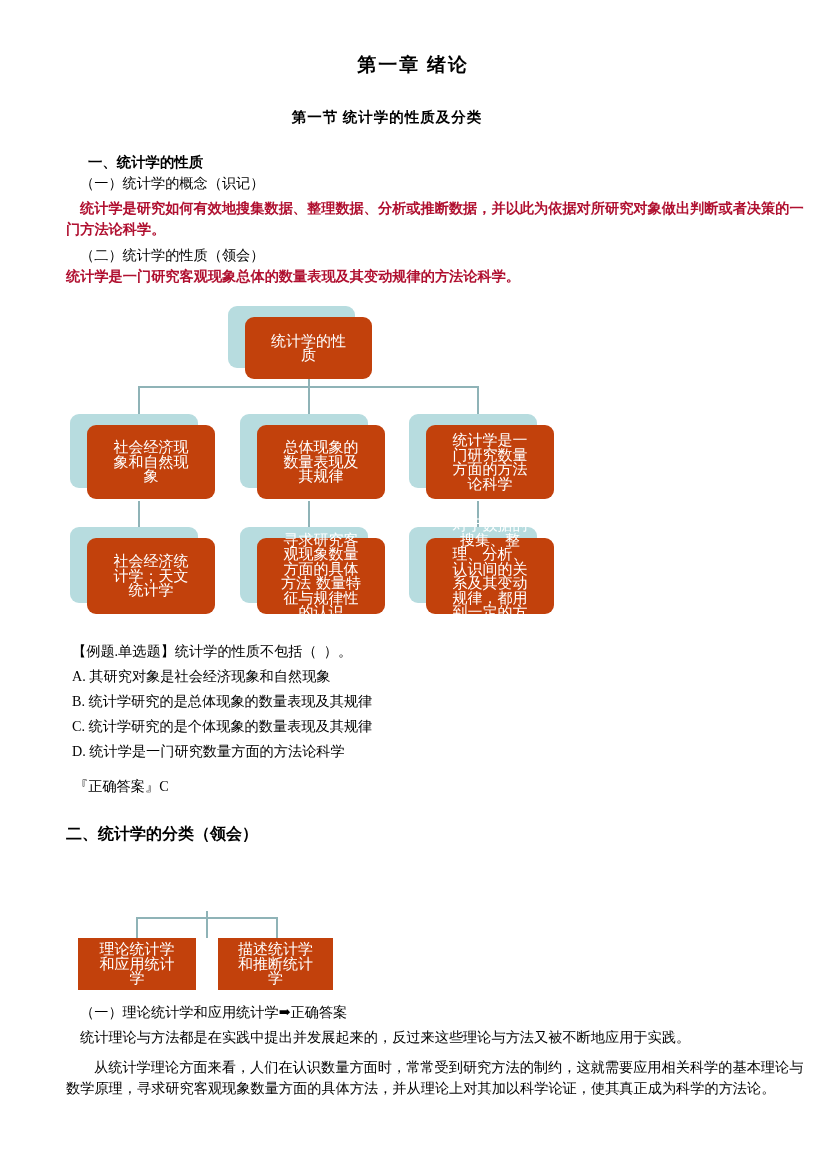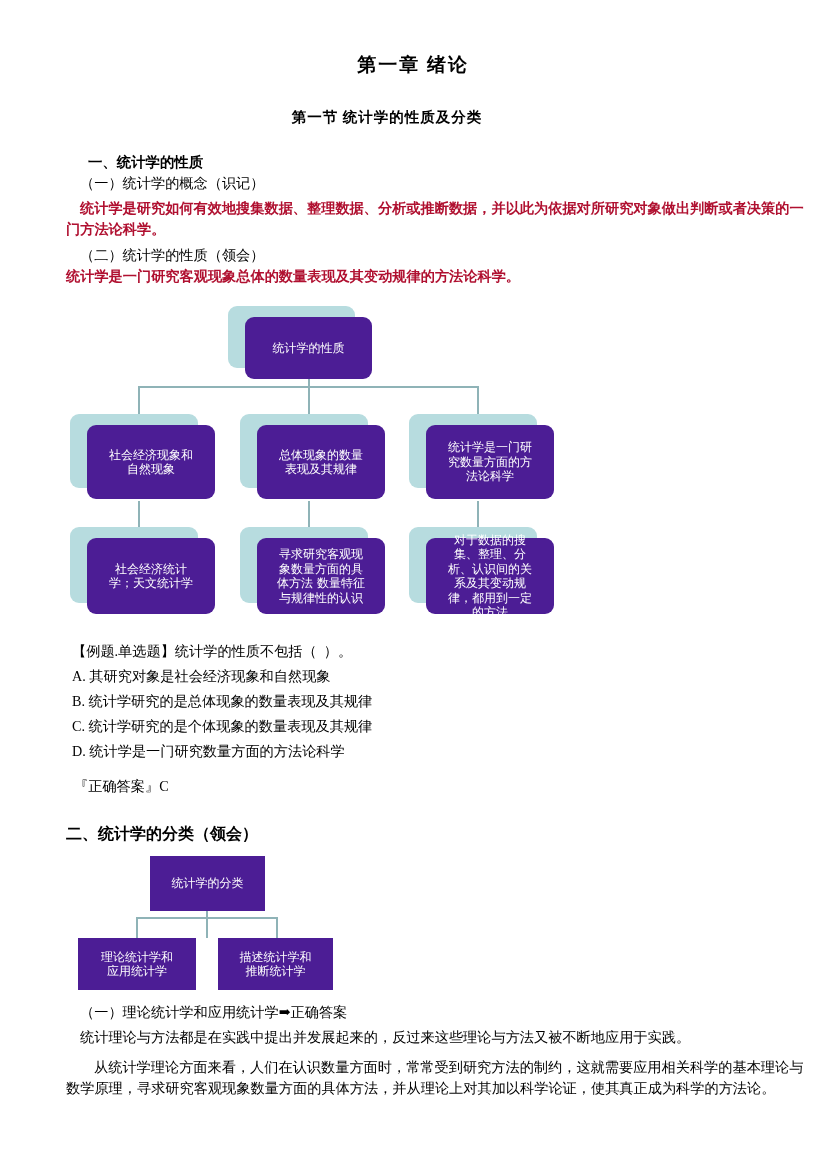--- a/index.html
+++ b/index.html
@@ -60,29 +60,29 @@
     position: absolute;
     left: 0; top: 0;
     width: 100%; height: 100%;
     background: #b7dcdf;
     border-radius: 9px;
   }
   .node .body {
     position: absolute;
     left: 17px; top: 11px;
     width: 100%; height: 100%;
-    background: #4c1d95;
+    background: #c2410c;
     border-radius: 9px;
     display: flex;
     align-items: center;
     justify-content: center;
     text-align: center;
     color: #ffffff;
     font-family: "DejaVu Sans", "Liberation Sans", sans-serif;
-    font-size: 12px;
+    font-size: 15px;
     line-height: 14.5px;
     padding: 3px 20px;
     white-space: pre-line;
   }
   
   .node.flat .body {
     left: 0; top: 0;
     border-radius: 0;
   }
 
@@ -158,24 +158,20 @@
   <div class="txt ex" style="top:641px;">【例题.单选题】统计学的性质不包括（  ）。</div>
   <div class="txt ex" style="top:691px;">B. 统计学研究的是总体现象的数量表现及其规律</div>
   <div class="txt ex" style="top:716px;">C. 统计学研究的是个体现象的数量表现及其规律</div>
   <div class="txt ex" style="top:741px;">D. 统计学是一门研究数量方面的方法论科学</div>
   <div class="txt" style="left:62px; top:776px;margin-left:12px;">『正确答案』C</div>
 
   <div class="txt" style="left:66px; top:823px; font-weight:bold; font-size:16px;">二、统计学的分类（领会）</div>
 
   <div class="chart2">
 
-    <div class="node flat" style="left:150px; top:0px; width:115px; height:55px;">
-
-      <div class="body">统计学的分类</div>
-    </div>
 
     <div class="line vline" style="left:206px; top:55px; height:27px;"></div>
     <div class="line hline" style="left:136px; top:61px; width:141px;"></div>
     <div class="line vline" style="left:136px; top:61px; height:21px;"></div>
     <div class="line vline" style="left:276px; top:61px; height:21px;"></div>
 
     <div class="node flat" style="left:78px; top:82px; width:118px; height:52px;">
 
       <div class="body">理论统计学和应用统计学</div>
     </div>

